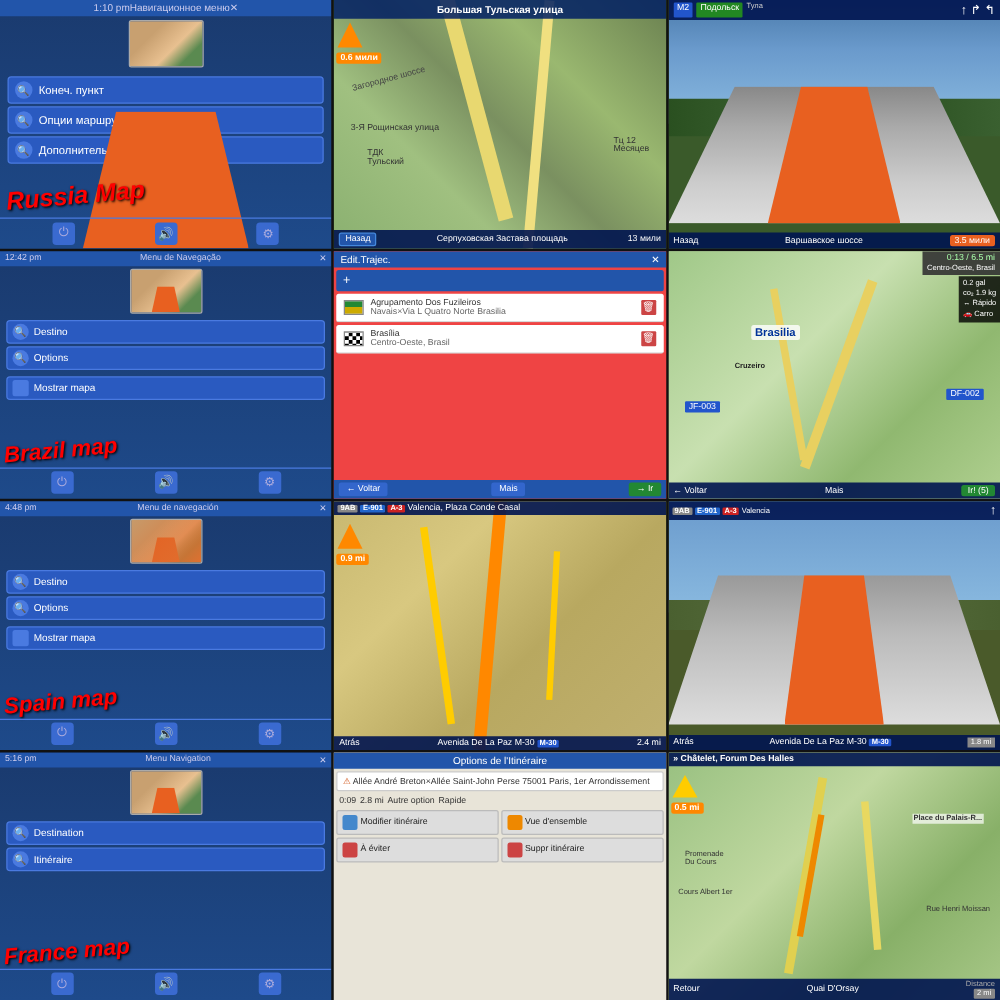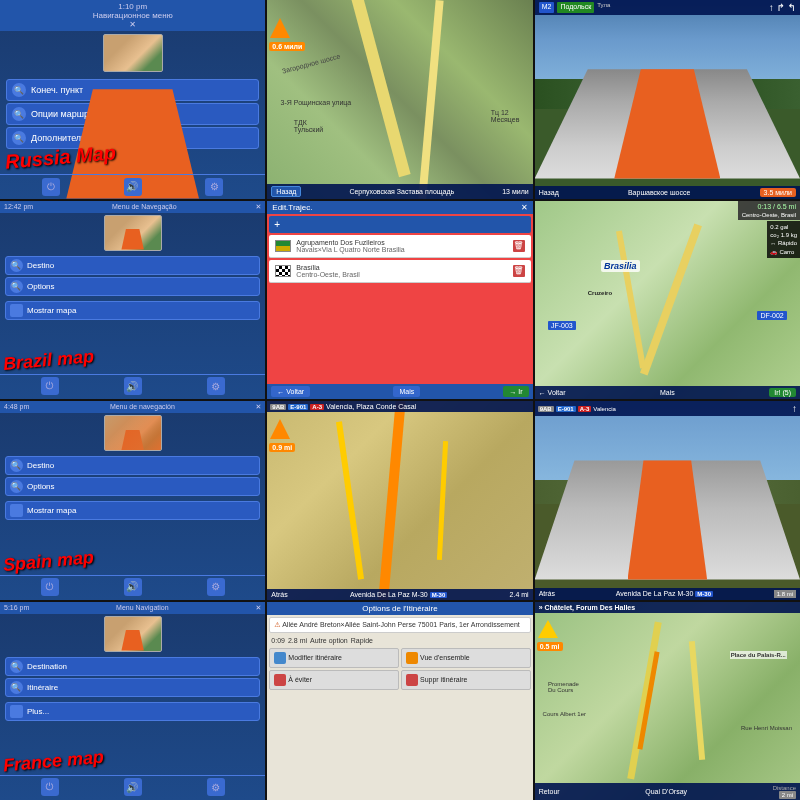--- a/index.html
+++ b/index.html
@@ -33,21 +33,20 @@
       background: linear-gradient(180deg, #1a3a6e 0%, #1e4a8a 100%);
     }
     .r1c1 .nav-header {
       background: #2255aa;
       color: #cce;
       font-size: 8px;
       padding: 2px 4px;
       display: flex;
       justify-content: center;
       align-items: center;
-      flex-direction: column;
     }
     .r1c1 .map-thumb {
       width: 60px;
       height: 38px;
       background: linear-gradient(135deg, #c8a070 30%, #e8c090 60%, #5a8a50 80%);
       border: 1px solid #aaa;
       margin: 3px auto;
       border-radius: 2px;
     }
     .r1c1 .menu-items {
@@ -345,21 +344,20 @@
       position: absolute;
       top: 30%;
       left: 25%;
       background: rgba(255,255,255,0.8);
       color: #003399;
       font-size: 9px;
       font-weight: bold;
       padding: 1px 3px;
       border-radius: 2px;
       z-index: 5;
-      font-style: italic;
     }
     .r2c3 .top-bar {
       position: absolute;
       top: 0; right: 0;
       background: rgba(50,50,50,0.9);
       color: white;
       font-size: 7px;
       padding: 2px 4px;
       z-index: 10;
       text-align: right;
@@ -758,20 +756,21 @@
 
     <div style="position:absolute;top:30%;left:5%;color:#444;font-size:7px;transform:rotate(-15deg);z-index:5;">Загородное шоссе</div>
     <div style="position:absolute;top:50%;left:5%;color:#333;font-size:7px;z-index:5;">3-Я Рощинская улица</div>
     <div style="position:absolute;top:60%;left:10%;color:#333;font-size:7px;z-index:5;">ТДК<br>Тульский</div>
     <div style="position:absolute;top:55%;right:5%;color:#333;font-size:7px;z-index:5;">Тц 12<br>Месяцев</div>
 
     <div style="position:absolute;top:18px;left:3px;z-index:10;">
       <div style="width:0;height:0;border-left:10px solid transparent;border-right:10px solid transparent;border-bottom:20px solid #ff8800;"></div>
     </div>
     <div style="position:absolute;top:42px;left:2px;background:#ff8800;color:white;font-size:7px;font-weight:bold;padding:1px 3px;border-radius:2px;z-index:10;">0.6 мили</div>
+    <div class="top-bar">Большая Тульская улица</div>
     <div class="bottom-bar">
       <div class="bottom-btn">Назад</div>
       <span>Серпуховская Застава площадь</span>
       <span>13 мили</span>
     </div>
   </div>
 
   <div class="cell r1c3">
     <div class="sky"></div>
     <div style="position:absolute;top:40%;left:0;right:0;height:15%;background:linear-gradient(90deg,#2a5020,#3a6030,#2a5020,#3a6030);"></div>
@@ -974,24 +973,20 @@
     <div class="menu-items">
       <div class="menu-item">
         <div class="menu-icon">🔍</div>
         <span>Destination</span>
       </div>
       <div class="menu-item">
         <div class="menu-icon">🔍</div>
         <span>Itinéraire</span>
       </div>
     </div>
-    <div class="menu-btn-wide">
-      <div class="puzzle-icon"></div>
-      <span>Plus...</span>
-    </div>
     <div class="watermark">France map</div>
     <div class="bottom-icons">
       <div class="bottom-icon">⏻</div>
       <div class="bottom-icon">🔊</div>
       <div class="bottom-icon">⚙</div>
     </div>
   </div>
 
   <div class="cell r4c2">
     <div class="top-bar">Options de l'Itinéraire</div>

